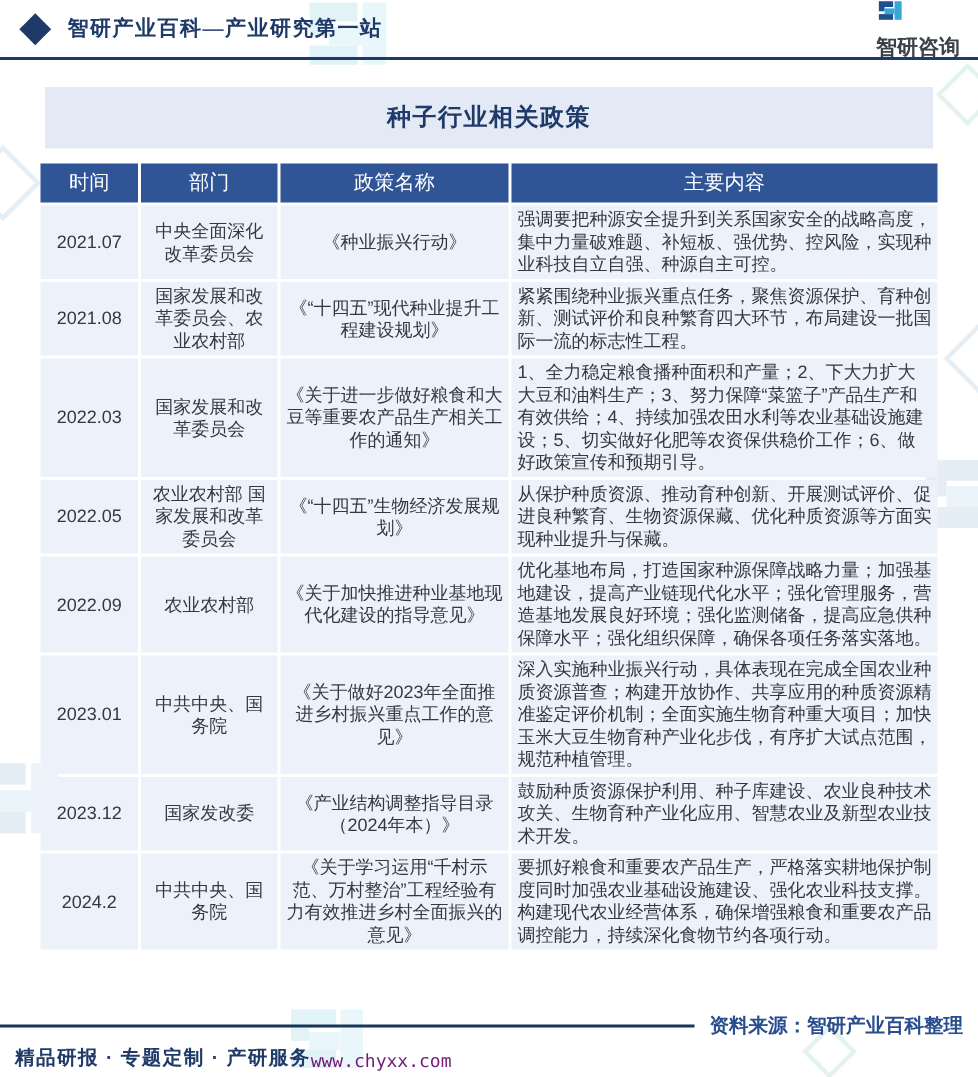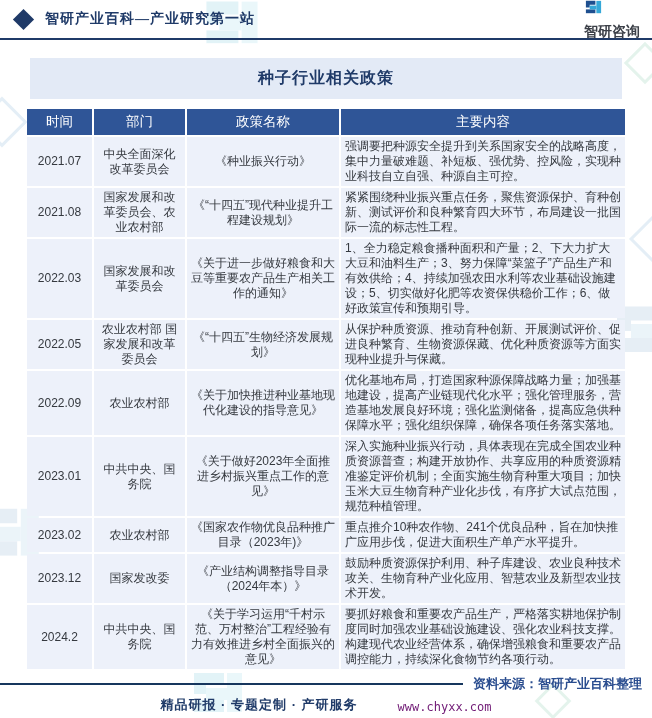--- a/index.html
+++ b/index.html
@@ -67,23 +67,22 @@
   td.c-time { text-align:center; font-size:12px; }
   td.c-dept { text-align:center; padding:2px 12px; }
   td.c-policy { text-align:center; padding:2px 8px; }
   td.c-content { text-align:left; font-size:11.5px; padding:2px 8px; }
   
   .footer { position:absolute; left:0; right:0; bottom:4px; z-index:2; }
   .source-row { display:flex; align-items:center; padding-right:10px; }
   .source-line { flex:1; height:2px; background:#17365d; margin-right:10px; }
   .source-text { font-size:13px; color:#2a4d8f; font-weight:bold; }
   .brand-row {
-    display:flex; align-items:flex-end; justify-content:center;
+    display:flex; align-items:flex-end; justify-content:flex-start;
     padding:3px 10px 0 10px;
-    gap:40px;
   }
   .services-text { font-size:13px; font-weight:bold; color:#1f3a68; letter-spacing:1px; }
   .website-text { font-family:"DejaVu Sans Mono","Liberation Mono",monospace; font-size:12px; color:#701a75; }
 </style>
 </head>
 <body>
 
 <div class="wm wm-diamond" style="left:-16px; top:104px; width:36px; height:36px;"></div>
 <div class="wm wm-diamond" style="left:630px; top:48px; width:30px; height:30px; border-color:#9fd3b9;"></div>
 <div class="wm wm-diamond" style="left:636px; top:222px; width:34px; height:34px;"></div>
@@ -189,26 +188,20 @@
       <td class="c-policy">《关于加快推进种业基地现代化建设的指导意见》</td>
       <td class="c-content">优化基地布局，打造国家种源保障战略力量；加强基地建设，提高产业链现代化水平；强化管理服务，营造基地发展良好环境；强化监测储备，提高应急供种保障水平；强化组织保障，确保各项任务落实落地。</td>
     </tr>
     <tr>
       <td class="c-time">2023.01</td>
       <td class="c-dept">中共中央、国务院</td>
       <td class="c-policy">《关于做好2023年全面推进乡村振兴重点工作的意见》</td>
       <td class="c-content">深入实施种业振兴行动，具体表现在完成全国农业种质资源普查；构建开放协作、共享应用的种质资源精准鉴定评价机制；全面实施生物育种重大项目；加快玉米大豆生物育种产业化步伐，有序扩大试点范围，规范种植管理。</td>
     </tr>
     <tr>
-      <td class="c-time">2023.02</td>
-      <td class="c-dept">农业农村部</td>
-      <td class="c-policy">《国家农作物优良品种推广目录（2023年)》</td>
-      <td class="c-content">重点推介10种农作物、241个优良品种，旨在加快推广应用步伐，促进大面积生产单产水平提升。</td>
-    </tr>
-    <tr>
       <td class="c-time">2023.12</td>
       <td class="c-dept">国家发改委</td>
       <td class="c-policy">《产业结构调整指导目录（2024年本）》</td>
       <td class="c-content">鼓励种质资源保护利用、种子库建设、农业良种技术攻关、生物育种产业化应用、智慧农业及新型农业技术开发。</td>
     </tr>
     <tr>
       <td class="c-time">2024.2</td>
       <td class="c-dept">中共中央、国务院</td>
       <td class="c-policy">《关于学习运用“千村示范、万村整治”工程经验有力有效推进乡村全面振兴的意见》</td>
       <td class="c-content">要抓好粮食和重要农产品生产，严格落实耕地保护制度同时加强农业基础设施建设、强化农业科技支撑。构建现代农业经营体系，确保增强粮食和重要农产品调控能力，持续深化食物节约各项行动。</td>

